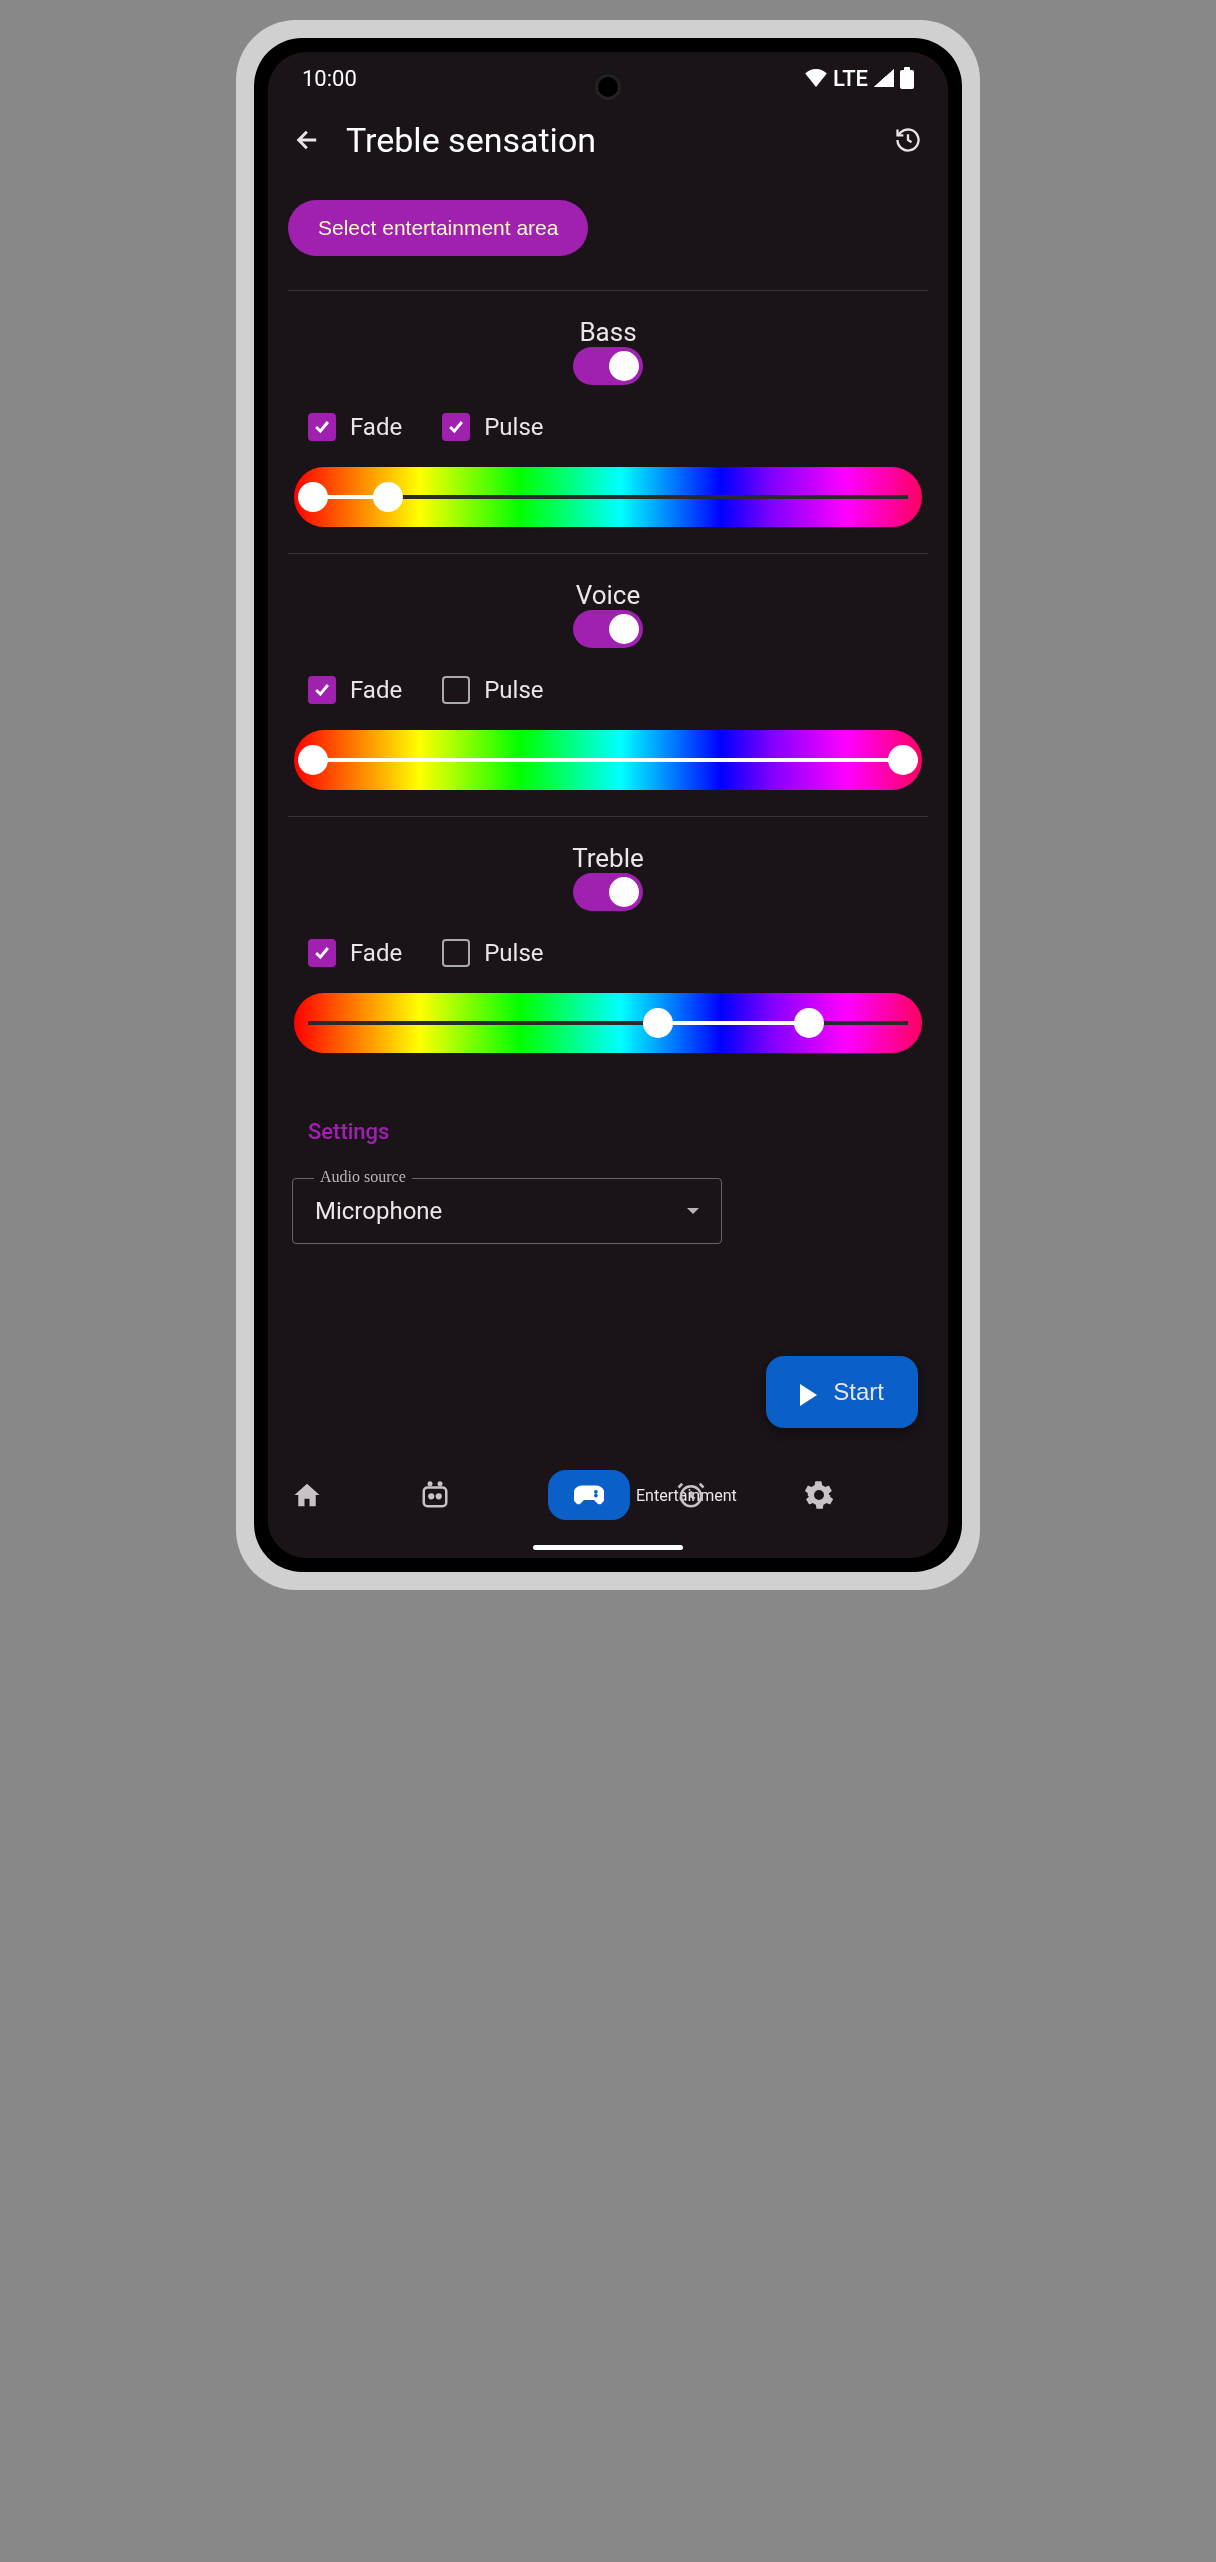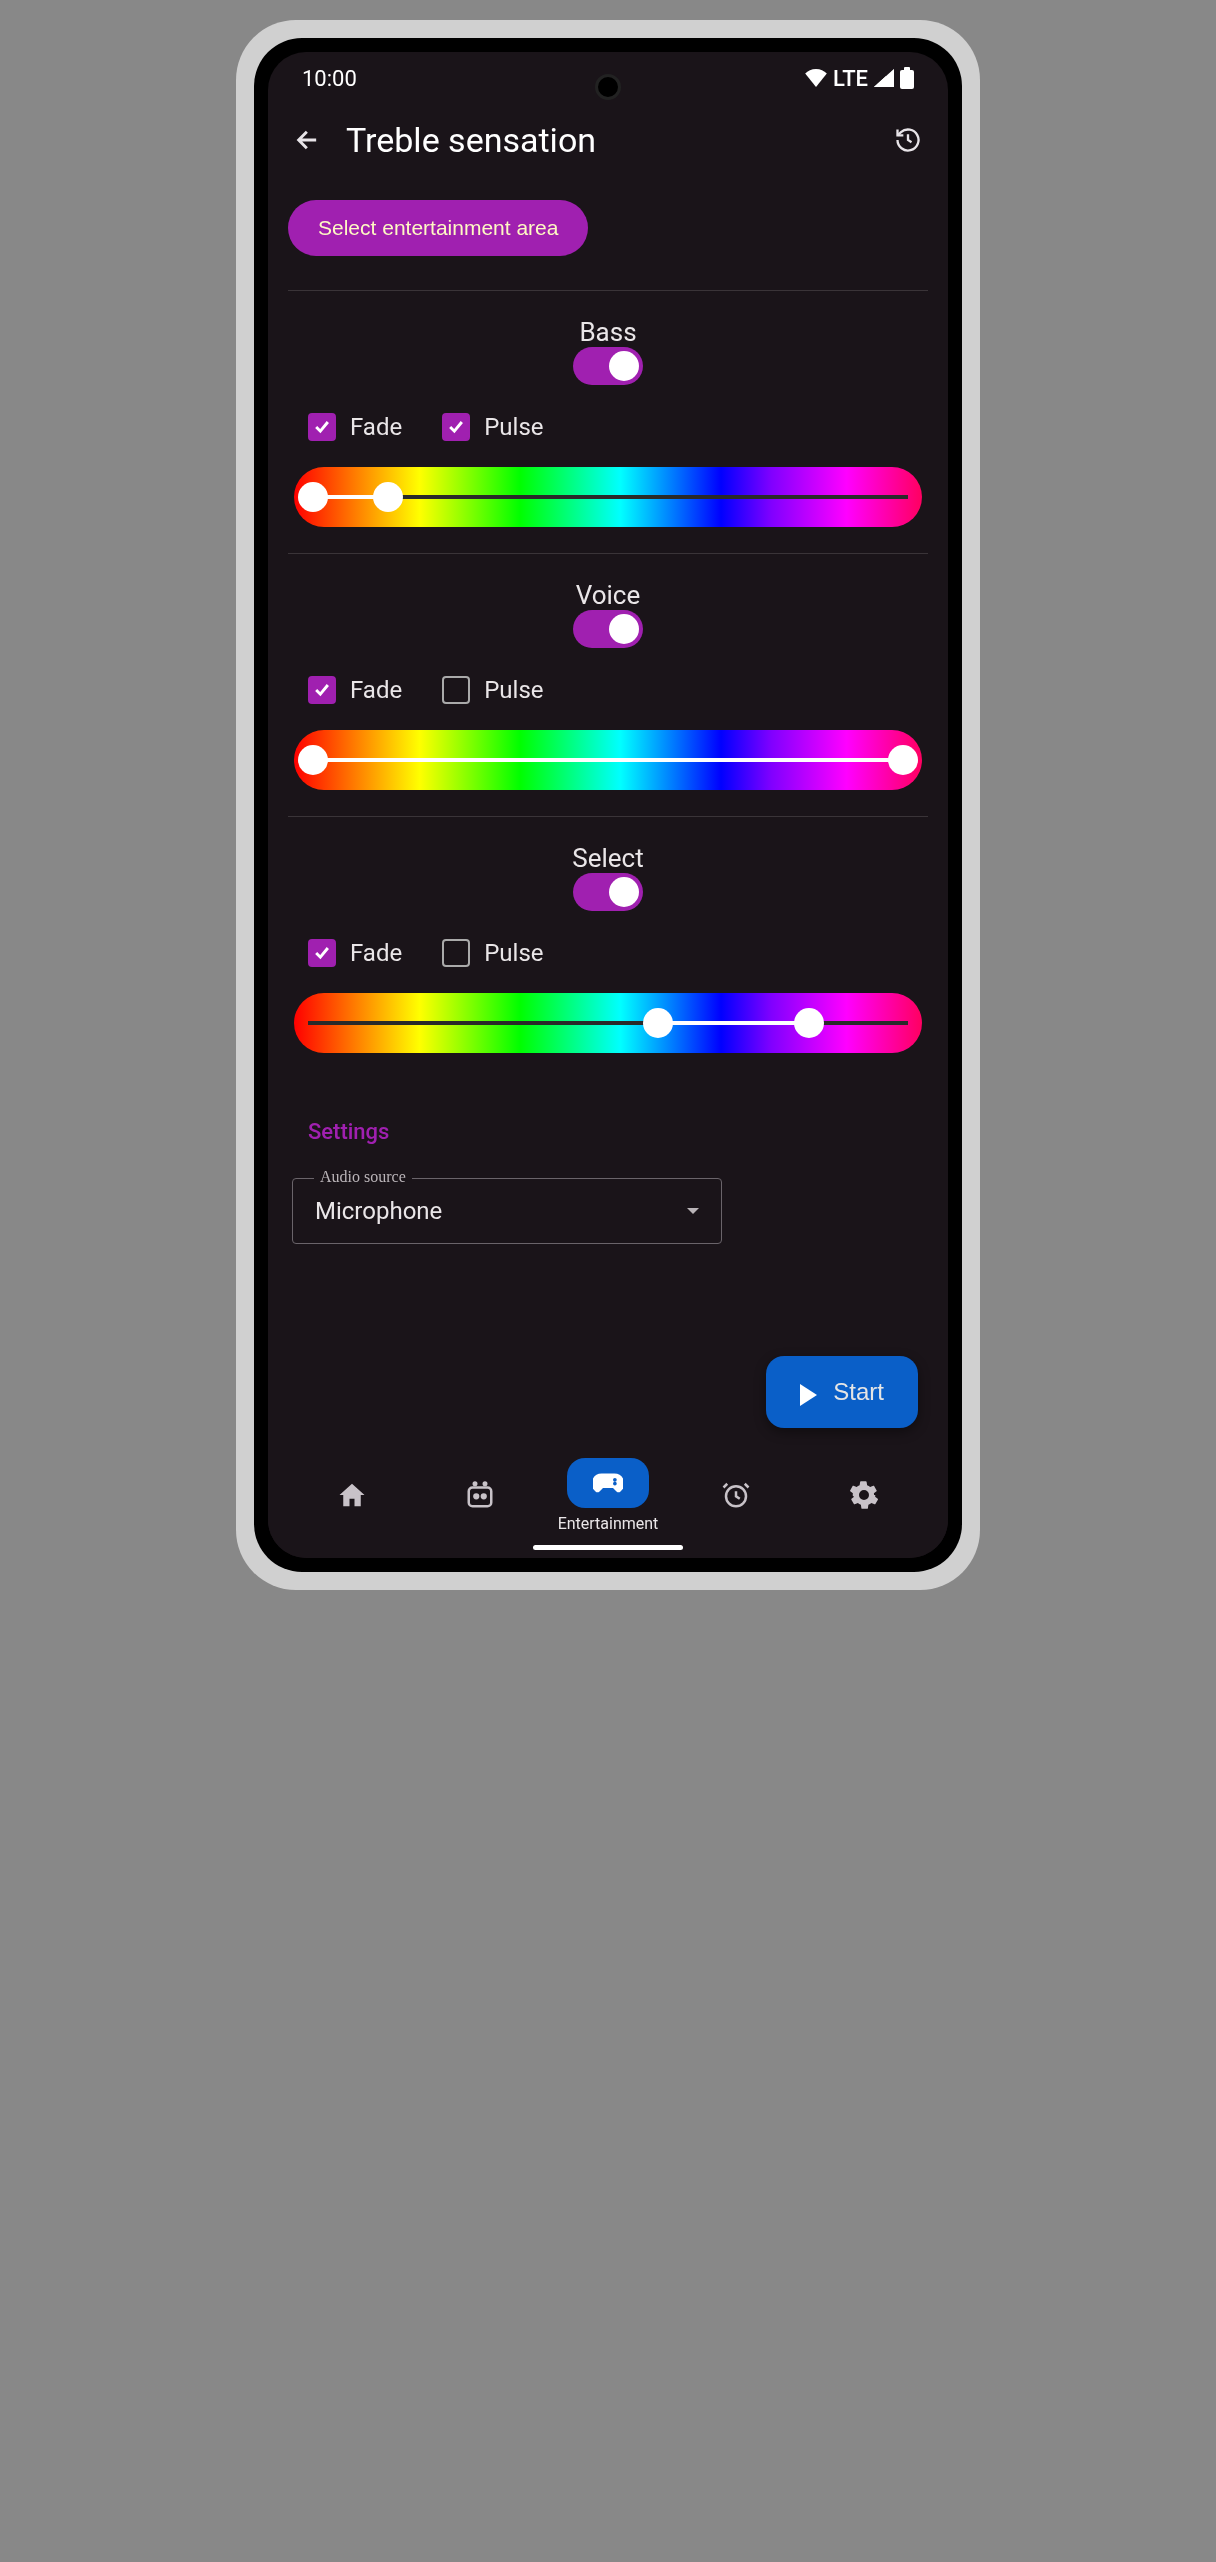--- a/index.html
+++ b/index.html
@@ -286,21 +286,21 @@
     right: 0;
     height: 110px;
     display: flex;
     justify-content: space-around;
     align-items: center;
     padding: 8px 20px 24px 20px;
     background: #1a1419;
   }
   .nav-item {
     display: flex;
-    flex-direction: column;
+    flex-direction: row;
     align-items: center;
     gap: 6px;
     cursor: pointer;
     width: 120px;
   }
   .nav-icon {
     width: 30px;
     height: 30px;
     color: #c8c2c8;
   }
@@ -426,21 +426,21 @@
             <div class="slider-track-active" style="left:3%;right:3%"></div>
             <div class="slider-thumb" style="left:3%"></div>
             <div class="slider-thumb" style="left:97%"></div>
           </div>
         </div>
         <div class="divider"></div>
 
         
         <div class="section">
           <div class="section-header">
-            <span class="section-title">Select</span>
+            <span class="section-title">Treble</span>
             <div class="toggle"></div>
           </div>
           <div class="checkbox-row">
             <div class="checkbox-item">
               <div class="checkbox checked">
                   <svg viewBox="0 0 24 24" fill="none" stroke="currentColor" stroke-width="3.5">
                     <path d="M5 12l5 5 9-11"></path>
                   </svg>
                 </div>
               <span class="checkbox-label">Fade</span>

